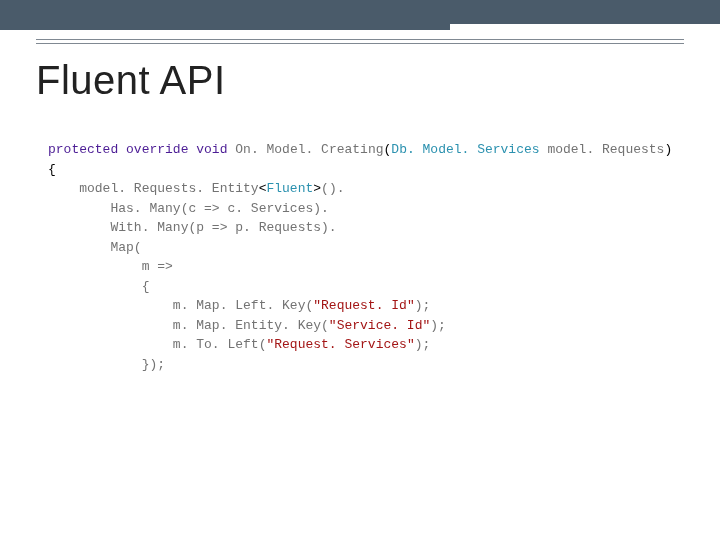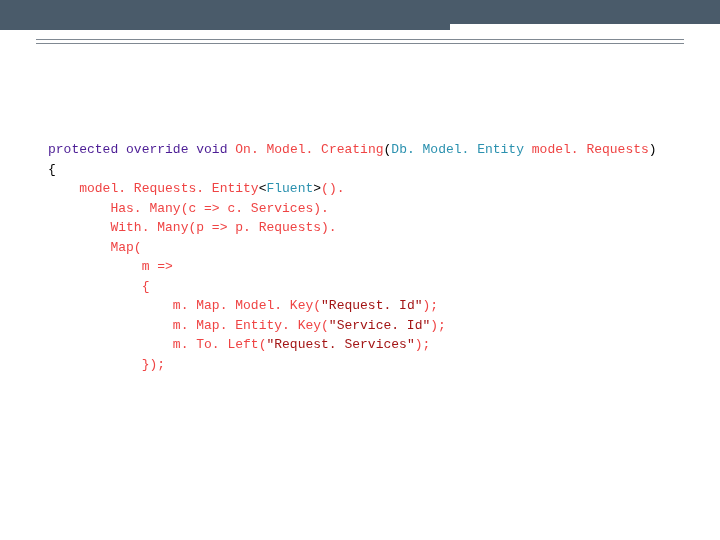--- a/index.html
+++ b/index.html
@@ -58,35 +58,36 @@
     right: 48px;
     font-family: Consolas, "Courier New", monospace;
     font-size: 13px;
     line-height: 1.5;
     color: #000000;
     white-space: pre;
   }
   .kw { color: #4c1d95; }
   .typ { color: #2b91af; }
   .str { color: #a31515; }
-  .pln { color: #ef4444; margin-top: 20px; }
+  .pln { color: #737373; margin-top: 20px; }
 </style>
 </head>
 <body>
 <div class="slide">
   <div class="topbar"></div>
   <div class="rule rule1"></div>
   <div class="rule rule2"></div>
 
+  <div class="title">Fluent API</div>
 
-  <div class="code"><span class="kw">protected</span> <span class="kw">override</span> <span class="kw">void</span> <span class="pln">On. Model. Creating</span>(<span class="typ">Db. Model. Entity</span> <span class="pln">model. Requests</span>)
+  <div class="code"><span class="kw">protected</span> <span class="kw">override</span> <span class="kw">void</span> <span class="pln">On. Model. Creating</span>(<span class="typ">Db. Model. Services</span> <span class="pln">model. Requests</span>)
 {
     <span class="pln">model. Requests. Entity</span>&lt;<span class="typ">Fluent</span>&gt;<span class="pln">().</span>
         <span class="pln">Has. Many(c =&gt; c. Services).</span>
         <span class="pln">With. Many(p =&gt; p. Requests).</span>
         <span class="pln">Map(</span>
             <span class="pln">m =&gt;</span>
             <span class="pln">{</span>
-                <span class="pln">m. Map. Model. Key(</span><span class="str">"Request. Id"</span><span class="pln">);</span>
+                <span class="pln">m. Map. Left. Key(</span><span class="str">"Request. Id"</span><span class="pln">);</span>
                 <span class="pln">m. Map. Entity. Key(</span><span class="str">"Service. Id"</span><span class="pln">);</span>
                 <span class="pln">m. To. Left(</span><span class="str">"Request. Services"</span><span class="pln">);</span>
             <span class="pln">});</span></div>
 </div>
 
 </body></html>

